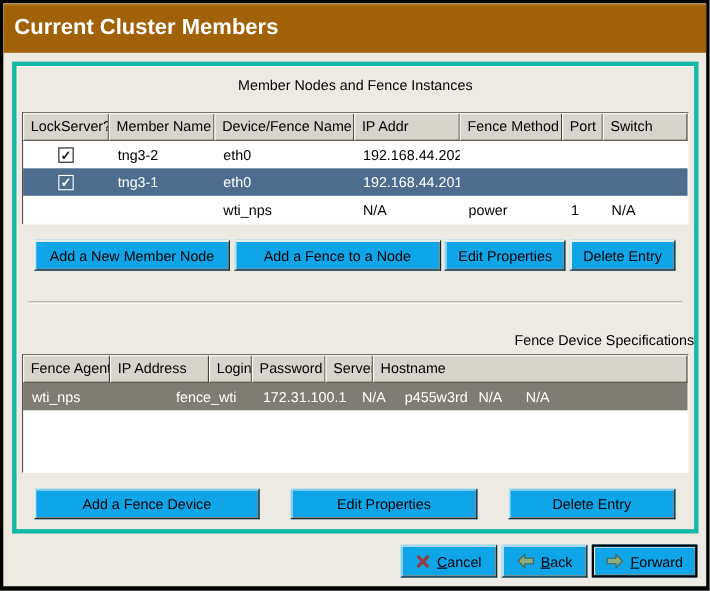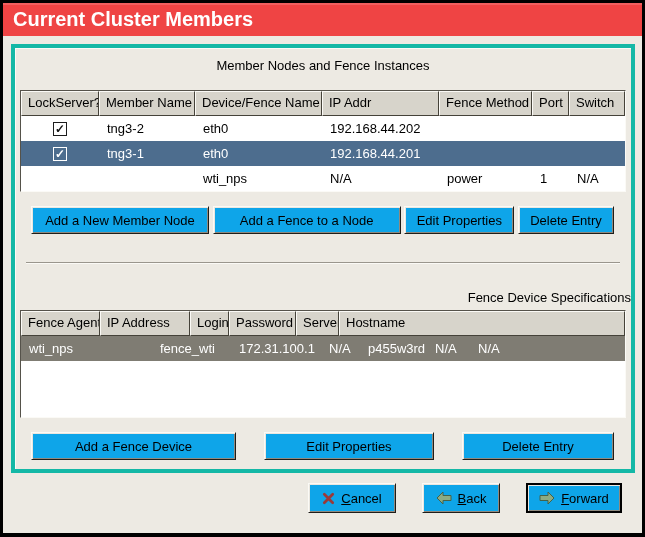--- a/index.html
+++ b/index.html
@@ -3,21 +3,21 @@
 <meta charset="utf-8">
 <style>
   html,body { margin:0; padding:0; background:#555; }
   .window {
     box-sizing:border-box; width:645px; height:537px;
     border:3px solid #000; border-bottom-width:4px;
     background:#edeae3; font-family:"Liberation Sans", sans-serif;
     overflow:hidden;
   }
   .titlebar {
-    height:33px; background:#ef4444; display:flex; align-items:center;
+    height:45px; background:#a16207; display:flex; align-items:center;
     padding-left:10px; box-shadow:inset 0 2px 0 rgba(255,255,255,0.15);
   }
   .titlebar .title { color:#fff; font-size:20px; font-weight:bold; }
 
   .frame {
     box-sizing:border-box; margin:8px 7px 0 8px; height:429px;
     border:4px solid #14b8a6; box-shadow:inset 1px 1px 0 #fbfaf6;
   }
   .caption { text-align:center; font-size:13px; color:#000; margin-top:10px; }
   .caption2 { margin-top:26px;text-align:right; }
@@ -35,21 +35,21 @@
     padding-left:6px; font-size:13px; white-space:nowrap; overflow:hidden;
     cursor:default;
   }
   .trow { display:flex; height:25px; line-height:25px; font-size:13px; color:#000; }
   .trow.sel-blue { background:#4d6d8e; color:#fff; }
   .trow.sel-gray { background:#7f7c73; color:#fff; }
   .cell { box-sizing:border-box; padding-left:8px; white-space:nowrap; overflow:hidden; }
   .cell.center { display:flex; align-items:center; justify-content:center; padding-left:0; }
   .ftbody { height:81px; }
 
-  .c0{width:78px}.c1{width:96px}.c2{width:127px}.c3{width:117px}.c4{width:93px}.c5{width:37px}.c6{flex:1}
+  .c0{width:78px}.c1{width:96px}.c2{width:127px}.c3{width:96px}.c4{width:93px}.c5{width:37px}.c6{flex:1}
   .d0{width:131px}.d1{width:79px}.d2{width:90px}.d3{width:39px}.d4{width:67px}.d5{width:43px}.d6{flex:1}
 
   .checkbox {
     display:inline-block; box-sizing:border-box; width:14px; height:14px;
     background:#fff; border:1px solid #1c1c1c; color:#111;
     font-size:12px; line-height:12px; text-align:center; font-weight:bold;
     cursor:default;
   }
   .trow.sel-blue .checkbox { background:transparent; border-color:#fff; color:#fff; }
 
@@ -62,21 +62,21 @@
     font-family:inherit; font-size:13px; color:#000; padding:0 6px;
     cursor:default;
   }
   .w1{width:178px}.w2{width:188px}.w3{width:110px}.w4{width:96px}
   .v1{width:205px}.v2{width:170px}.v3{width:152px}
 
   .separator { height:0; margin:28px 11px 0 11px;
     border-top:1px solid #9a968d; border-bottom:1px solid #fbfaf6; }
 
   .footer { display:flex; justify-content:flex-end; align-items:center;
-    gap:26px; margin:10px 20px 0 0; }
+    gap:4px; margin:10px 8px 0 0; }
   .footer .btn { height:30px; display:flex; align-items:center; justify-content:center; gap:6px; }
   .fb1{width:88px}.fb2{width:78px}.fb3{width:96px}
   .btn.default { border:2px solid #000; }
   .icon { display:inline-flex; align-items:center; }
   u { text-decoration:underline; }
 </style>
 </head>
 <body>
 
 <div class="window">

